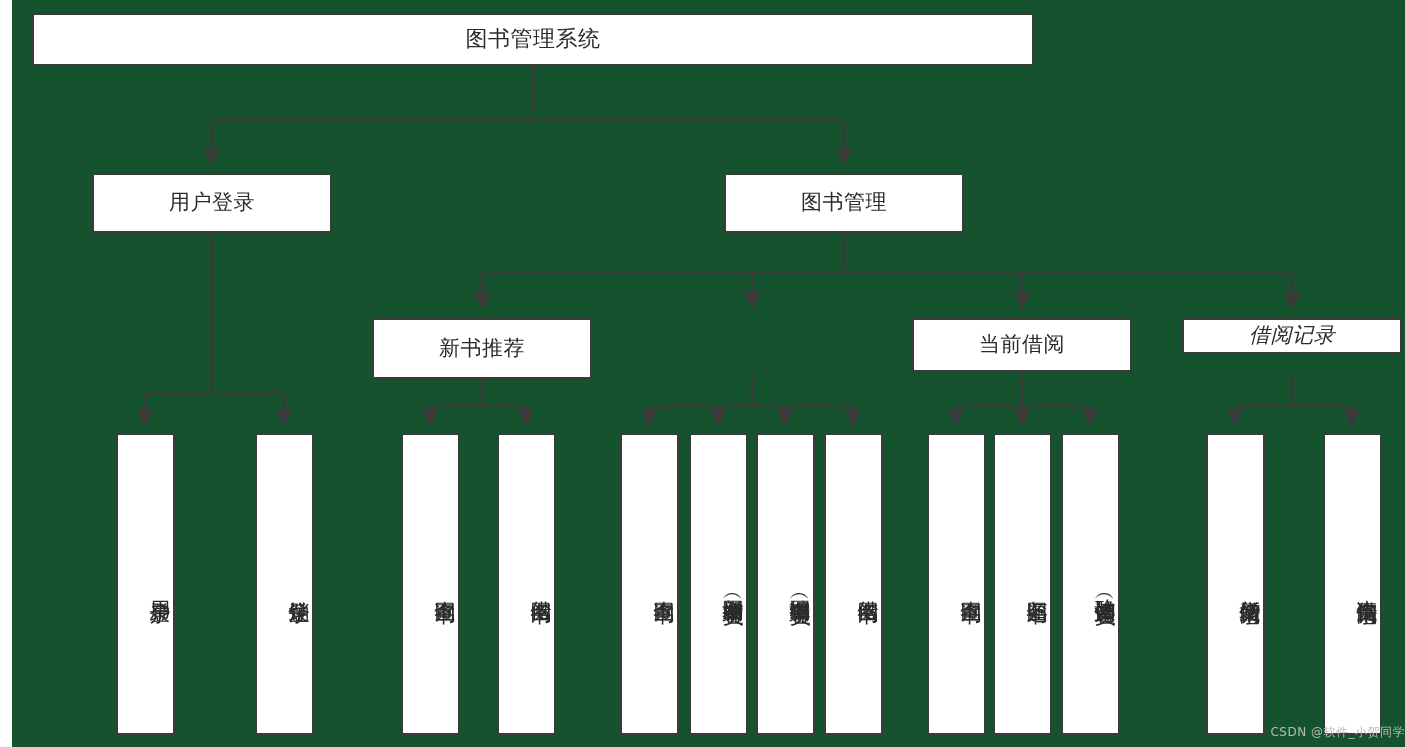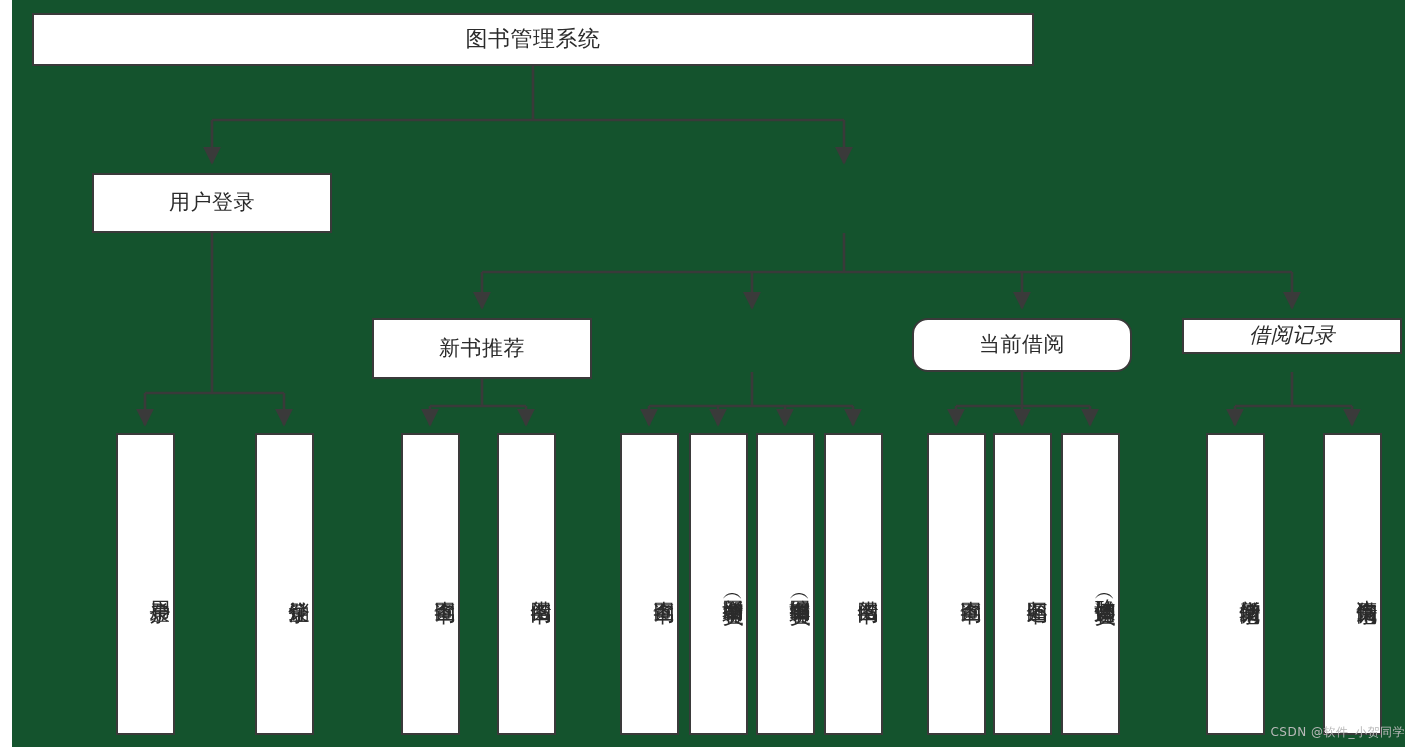--- a/index.html
+++ b/index.html
@@ -123,25 +123,26 @@
       <path d="M 1223 406 L 1340 406"></path>
       <path d="M 1223 406 L 1223 425" marker-end="url(#arrow)"></path>
       <path d="M 1340 406 L 1340 425" marker-end="url(#arrow)"></path>
     </g>
   </svg>
 
   <div class="node node-h node-root" style="left:20px; top:13px; width:1002px; height:53px;">图书管理系统</div>
 
   <div class="node node-h" style="left:80px; top:173px; width:240px; height:60px;">用户登录</div>
 
+  <div class="node node-h" style="left:712px; top:173px; width:240px; height:60px;">图书管理</div>
 
   <div class="node node-h" style="left:360px; top:318px; width:220px; height:61px;">新书推荐</div>
 
 
-  <div class="node node-h" style="left:900px; top:318px; width:220px; height:54px;border-radius:16px;">当前借阅</div>
+  <div class="node node-h" style="left:900px; top:318px; width:220px; height:54px;">当前借阅</div>
 
   <div class="node node-h" style="left:1170px; top:318px; width:220px; height:36px;font-style:italic;">借阅记录</div>
 
   <div class="node node-v" style="left:104px; top:433px; width:59px; height:302px;">
     <span class="vtext">用户登录</span>
   </div>
 
   <div class="node node-v" style="left:243px; top:433px; width:59px; height:302px;">
     <span class="vtext">注销登录</span>
   </div>

